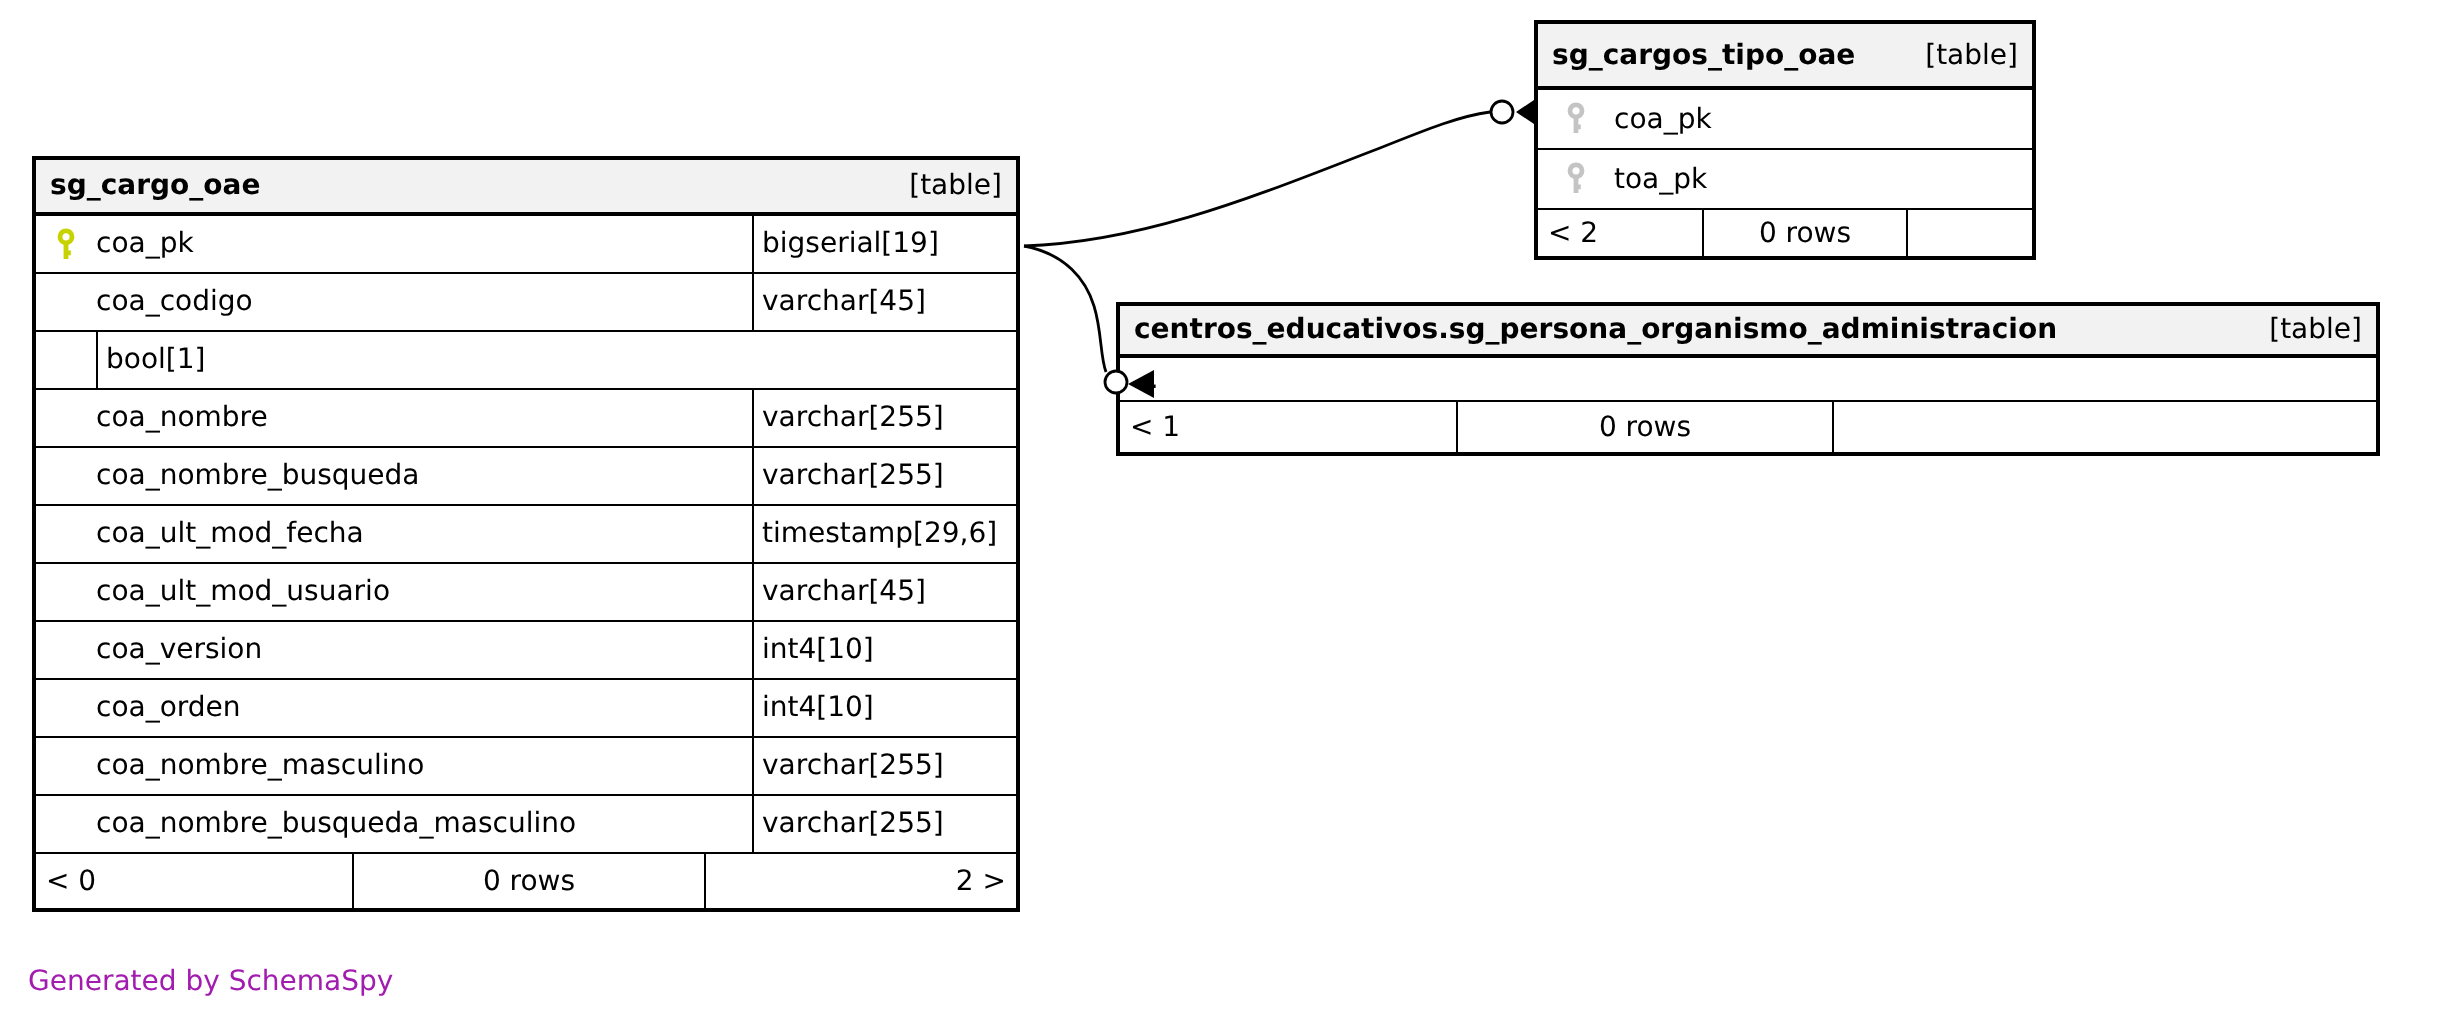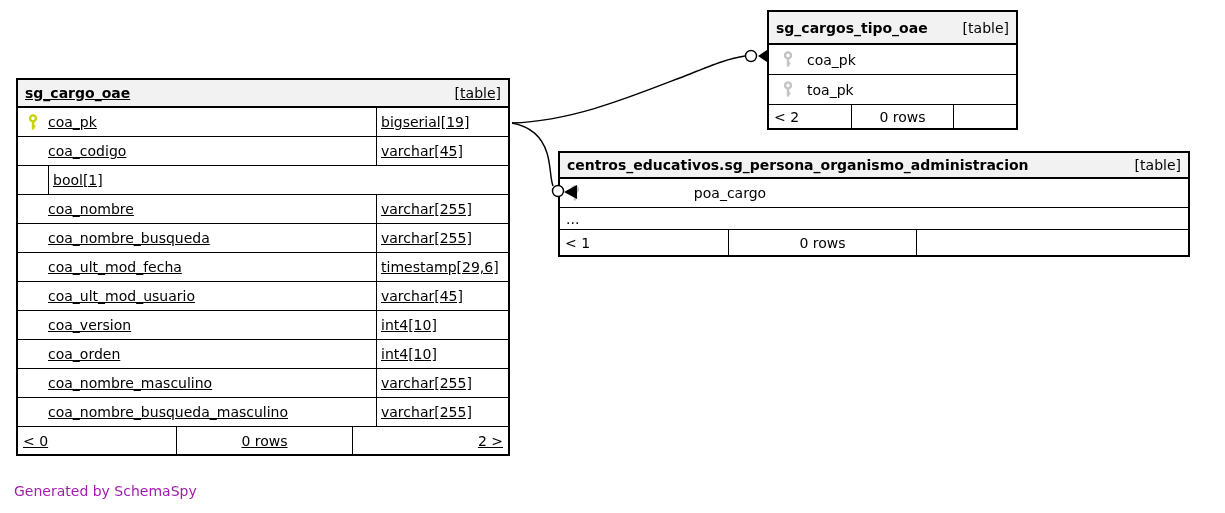--- a/index.html
+++ b/index.html
@@ -39,21 +39,21 @@
   }
 
   .node-footer { display:flex; align-items:stretch; }
   .fcell { display:flex; align-items:center; padding:0 5px; white-space:nowrap; }
   .fcell.sep { border-left:1px solid var(--border, #000); }
   .fcell.center { justify-content:center; }
   .fcell.right { justify-content:flex-end; }
   .fcell.grow { flex:1; }
 
   
-  #tbl-main { left:16px; top:78px; width:494px;text-decoration:underline; }
+  #tbl-main { left:16px; top:78px; width:494px; }
   #tbl-main .node-header { height:28px; }
   #tbl-main .col-row { height:29px; }
   #tbl-main .node-footer { height:27px; }
   #tbl-main .f1 { width:158px; }
   #tbl-main .f2 { width:176px; }
 
   
   #tbl-tipo { left:767px; top:10px; width:251px; }
   #tbl-tipo .node-header { height:33px; }
   #tbl-tipo .col-row { height:30px; }
@@ -204,29 +204,20 @@
     <span class="fcell f2 sep center">0 rows</span>
     <span class="fcell grow sep right"></span>
   </div>
 </div>
 
 <div id="tbl-centros" class="table-node">
   <div class="node-header">
     <span class="node-title">centros_educativos.sg_persona_organismo_administracion</span>
     <span class="node-badge">[table]</span>
   </div>
-  <div class="col-row">
-    <span class="key-cell">
-      <svg class="key-icon key-foreign" width="12" height="17" viewBox="0 0 12 17">
-        <circle cx="6" cy="4.4" r="3" fill="none" stroke="currentColor" stroke-width="2.4"></circle>
-        <path d="M6 7.6 V15.5 M6 12.4 h2.4" fill="none" stroke="currentColor" stroke-width="2.4"></path>
-      </svg>
-    </span>
-    <span class="centros-name">poa_cargo</span>
-  </div>
   <div class="dots-row">...</div>
   <div class="node-footer">
     <span class="fcell f1">&lt; 1</span>
     <span class="fcell f2 sep center">0 rows</span>
     <span class="fcell grow sep right"></span>
   </div>
 </div>
 
 <div id="credit">Generated by SchemaSpy</div>
 

